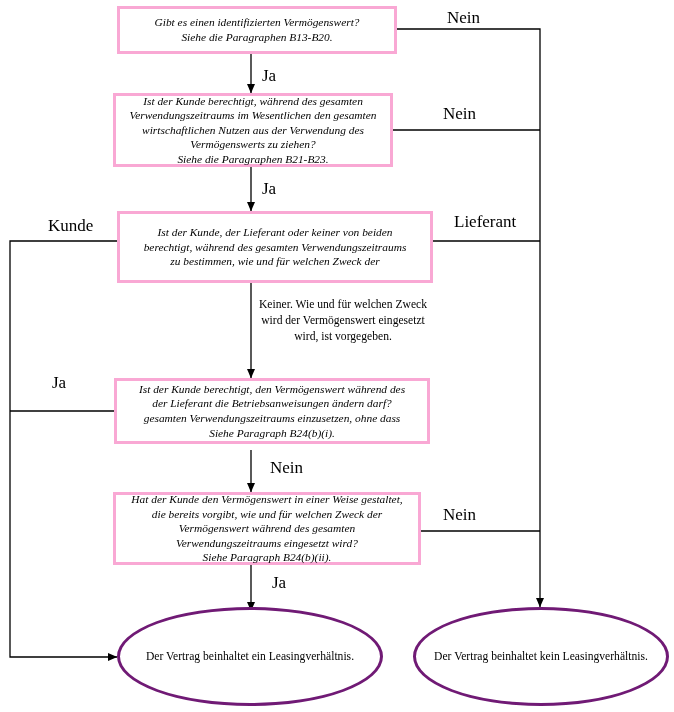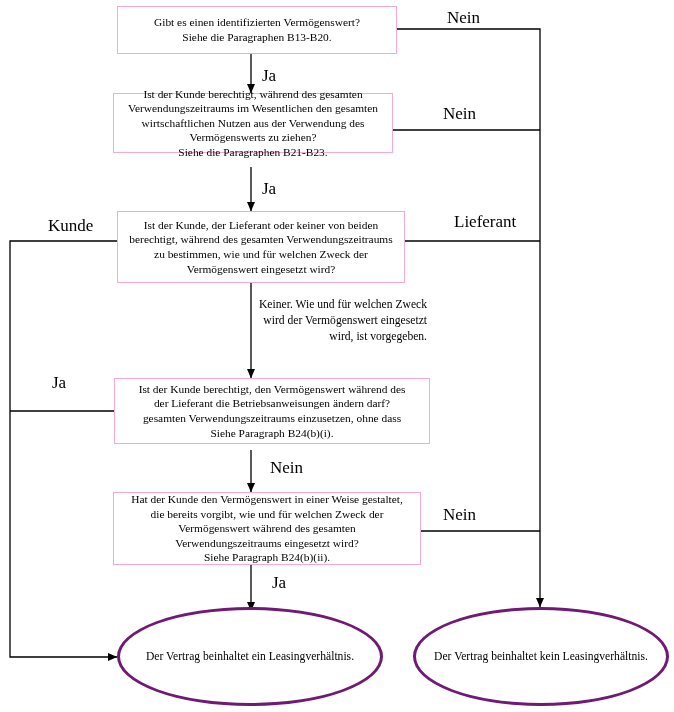--- a/index.html
+++ b/index.html
@@ -19,30 +19,31 @@
   svg#edges {
     position: absolute;
     left: 0;
     top: 0;
     width: 674px;
     height: 712px;
   }
   .node-box {
     position: absolute;
     box-sizing: border-box;
-    border: 1px solid #f9a8d4;
+    border: 3px solid #f9a8d4;
     background: #ffffff;
     display: flex;
     align-items: center;
     justify-content: center;
     text-align: center;
     line-height: 1.28;
     font-size: 11.4px;
     padding: 3px 6px;
     z-index: 3;
+    font-style: italic;
   }
   .node-box .lines {
     width: 100%;
   }
   .node-box .ln {
     display: block;
     white-space: nowrap;
   }
   .terminal {
     position: absolute;
@@ -63,21 +64,21 @@
     white-space: nowrap;
     z-index: 4;
     background: transparent;
   }
   .annotation {
     position: absolute;
     font-size: 11.6px;
     line-height: 1.36;
     white-space: nowrap;
     z-index: 4;
-    text-align: right;
+    text-align: center;
   }
   .annotation .ln { display: block; }
 </style>
 </head>
 <body>
 
 <div id="canvas">
 
   <svg id="edges" viewBox="0 0 674 712" xmlns="http://www.w3.org/2000/svg">
     <defs>
@@ -111,36 +112,35 @@
     </g>
   </svg>
 
   <div class="node-box" style="left:117px; top:6px; width:280px; height:48px;">
     <span class="lines">
       <span class="ln">Gibt es einen identifizierten Vermögenswert?</span>
       <span class="ln">Siehe die Paragraphen B13-B20.</span>
     </span>
   </div>
 
-  <div class="node-box" style="left:113px; top:93px; width:280px; height:60px;">
+  <div class="node-box" style="left:113px; top:93px; width:280px; height:74px;">
     <span class="lines">
       <span class="ln">Ist der Kunde berechtigt, während des gesamten</span>
       <span class="ln">Verwendungszeitraums im Wesentlichen den gesamten</span>
       <span class="ln">wirtschaftlichen Nutzen aus der Verwendung des</span>
       <span class="ln">Vermögenswerts zu ziehen?</span>
       <span class="ln">Siehe die Paragraphen B21-B23.</span>
     </span>
   </div>
 
-  <div class="node-box" style="left:117px; top:211px; width:288px; height:72px;">
+  <div class="node-box" style="left:117px; top:211px; width:316px; height:72px;">
     <span class="lines">
       <span class="ln">Ist der Kunde, der Lieferant oder keiner von beiden</span>
       <span class="ln">berechtigt, während des gesamten Verwendungszeitraums</span>
       <span class="ln">zu bestimmen, wie und für welchen Zweck der</span>
-      <span class="ln">Vermögenswert eingesetzt wird?</span>
     </span>
   </div>
 
   <div class="node-box" style="left:114px; top:378px; width:316px; height:66px;">
     <span class="lines">
       <span class="ln">Ist der Kunde berechtigt, den Vermögenswert während des</span>
       <span class="ln">der Lieferant die Betriebsanweisungen ändern darf?</span>
       <span class="ln">gesamten Verwendungszeitraums einzusetzen, ohne dass</span>
       <span class="ln">Siehe Paragraph B24(b)(i).</span>
     </span>

